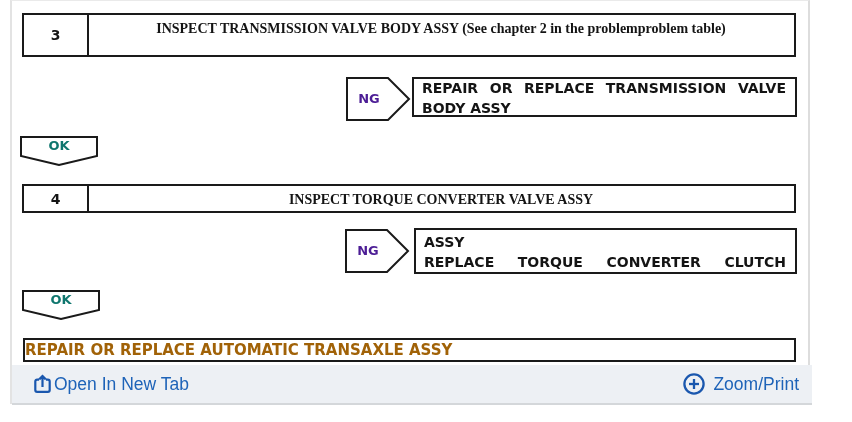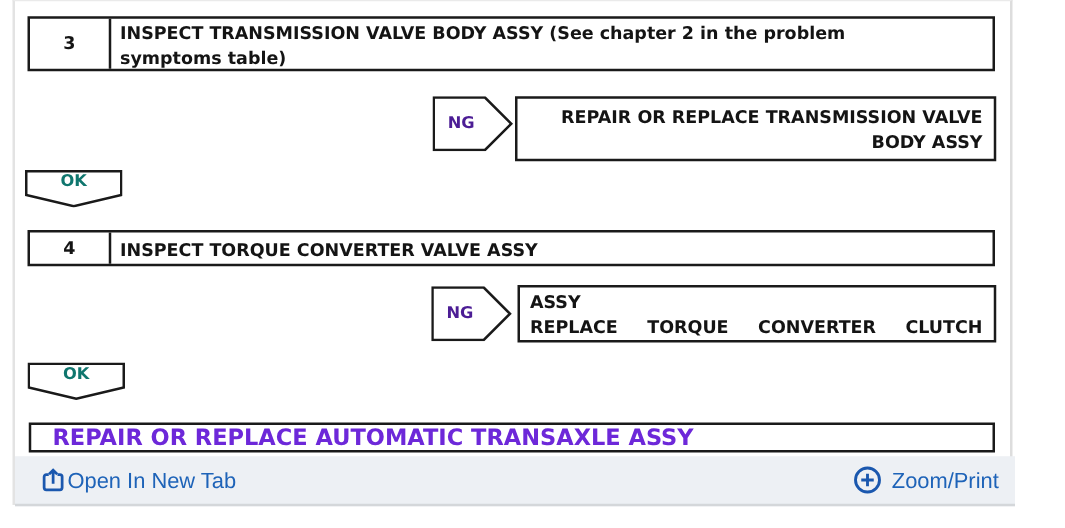--- a/index.html
+++ b/index.html
@@ -21,21 +21,21 @@
   .step-box {
     position: absolute; display: flex;
     border: 2px solid #1a1a1a; background: #fff;
     font-weight: bold; font-size: 14px; color: #141414;
   }
   .step-num {
     width: 63px; flex: 0 0 63px; border-right: 2px solid #1a1a1a;
     display: flex; align-items: center; justify-content: center;
     font-size: 14px;
   }
-  .step-text { flex: 1; padding: 4px 8px 0 7px; display: flex; flex-direction: column; justify-content: center; }
+  .step-text { flex: 1; padding: 4px 8px 0 7px; display: flex; justify-content: center; font-family: Liberation Serif, serif; }
 
   .line { display: block; line-height: 20px; white-space: nowrap; }
   .line:empty { display: none; }
   .wrapline { white-space: normal; }
   .jline { white-space: normal; text-align: justify; text-align-last: justify; }
 
   
   .result-box {
     position: absolute; border: 2px solid #1a1a1a; background: #fff;
     font-weight: bold; font-size: 14px; color: #141414;
@@ -57,22 +57,22 @@
   .ok-wrap svg { position: absolute; left: 0; top: 0; }
   .ok-wrap polygon { fill: #ffffff; stroke: #1a1a1a; stroke-width: 2; }
   .ok-label {
     position: absolute; left: 0; top: 2px; width: 78px; text-align: center;
     font-weight: bold; font-size: 13px; color: #0f766e;
   }
 
   
   .final-box {
     position: absolute; border: 2px solid #1a1a1a; background: #fff;
-    font-weight: bold; font-size: 18px; color: #6d28d9;
-    display: flex; align-items: center; padding-left: 17px;
+    font-weight: bold; font-size: 15px; color: #a16207;
+    display: flex; align-items: center; padding-left: 0;
   }
 
   
   .toolbar {
     position: absolute; left: 0; top: 364px; width: 800px; height: 40px;
     background: #edf0f4; border-bottom: 2px solid #d4d7da;
     display: flex; align-items: center; justify-content: space-between;
     padding: 0 13px 0 20px;
     font-family: "Liberation Sans", sans-serif;
   }
@@ -88,31 +88,31 @@
 </head>
 <body>
 
 <div class="page">
   <div class="panel">
 
     <div class="step-box" style="left:10px; top:12px; width:774px; height:44px;">
       <div class="step-num">3</div>
       <div class="step-text">
         <span class="line wrapline">INSPECT TRANSMISSION VALVE BODY ASSY (See chapter 2 in the problem</span>
-        <span class="line wrapline">symptoms table)</span>
+        <span class="line wrapline">problem table)</span>
       </div>
     </div>
 
     <div class="ng-wrap" style="left:334px; top:76px;">
       <svg width="65" height="44" viewBox="0 0 65 44">
         <polygon points="1,1 42,1 63,22 42,43 1,43"></polygon>
       </svg>
       <span class="ng-label">NG</span>
     </div>
-    <div class="result-box" style="left:400px; top:76px; width:385px; height:52px;align-items:flex-end;">
+    <div class="result-box" style="left:400px; top:76px; width:385px; height:40px;">
       <span class="line jline">REPAIR OR REPLACE TRANSMISSION VALVE</span>
       <span class="line">BODY ASSY</span>
     </div>
 
     <div class="ok-wrap" style="left:8px; top:135px;">
       <svg width="78" height="30" viewBox="0 0 78 30">
         <polygon points="1,1 77,1 77,20 39,29 1,20"></polygon>
       </svg>
       <span class="ok-label">OK</span>
     </div>

